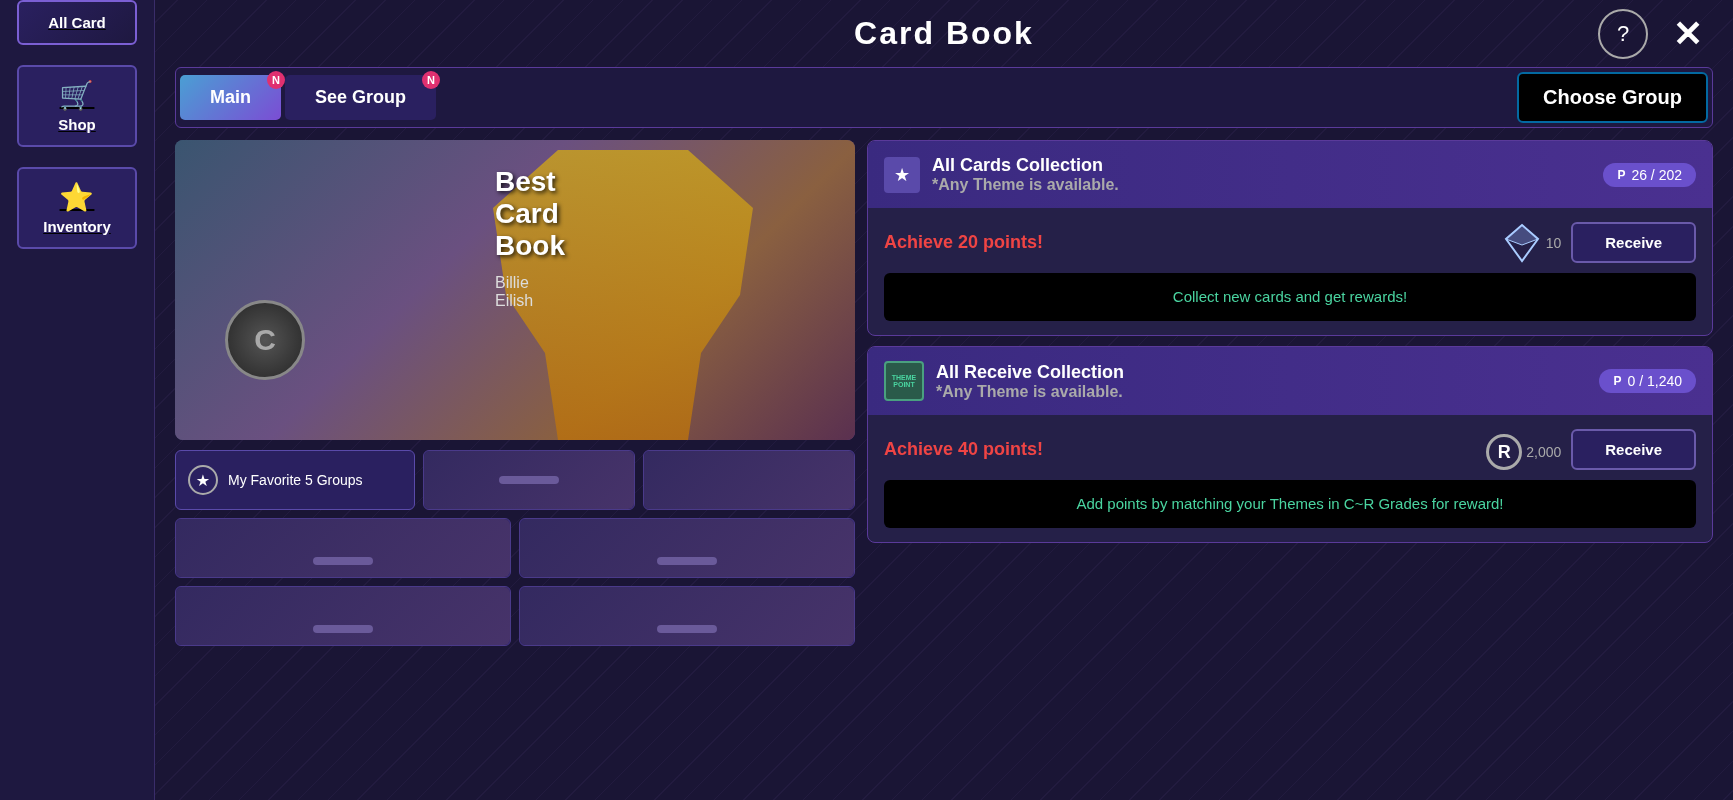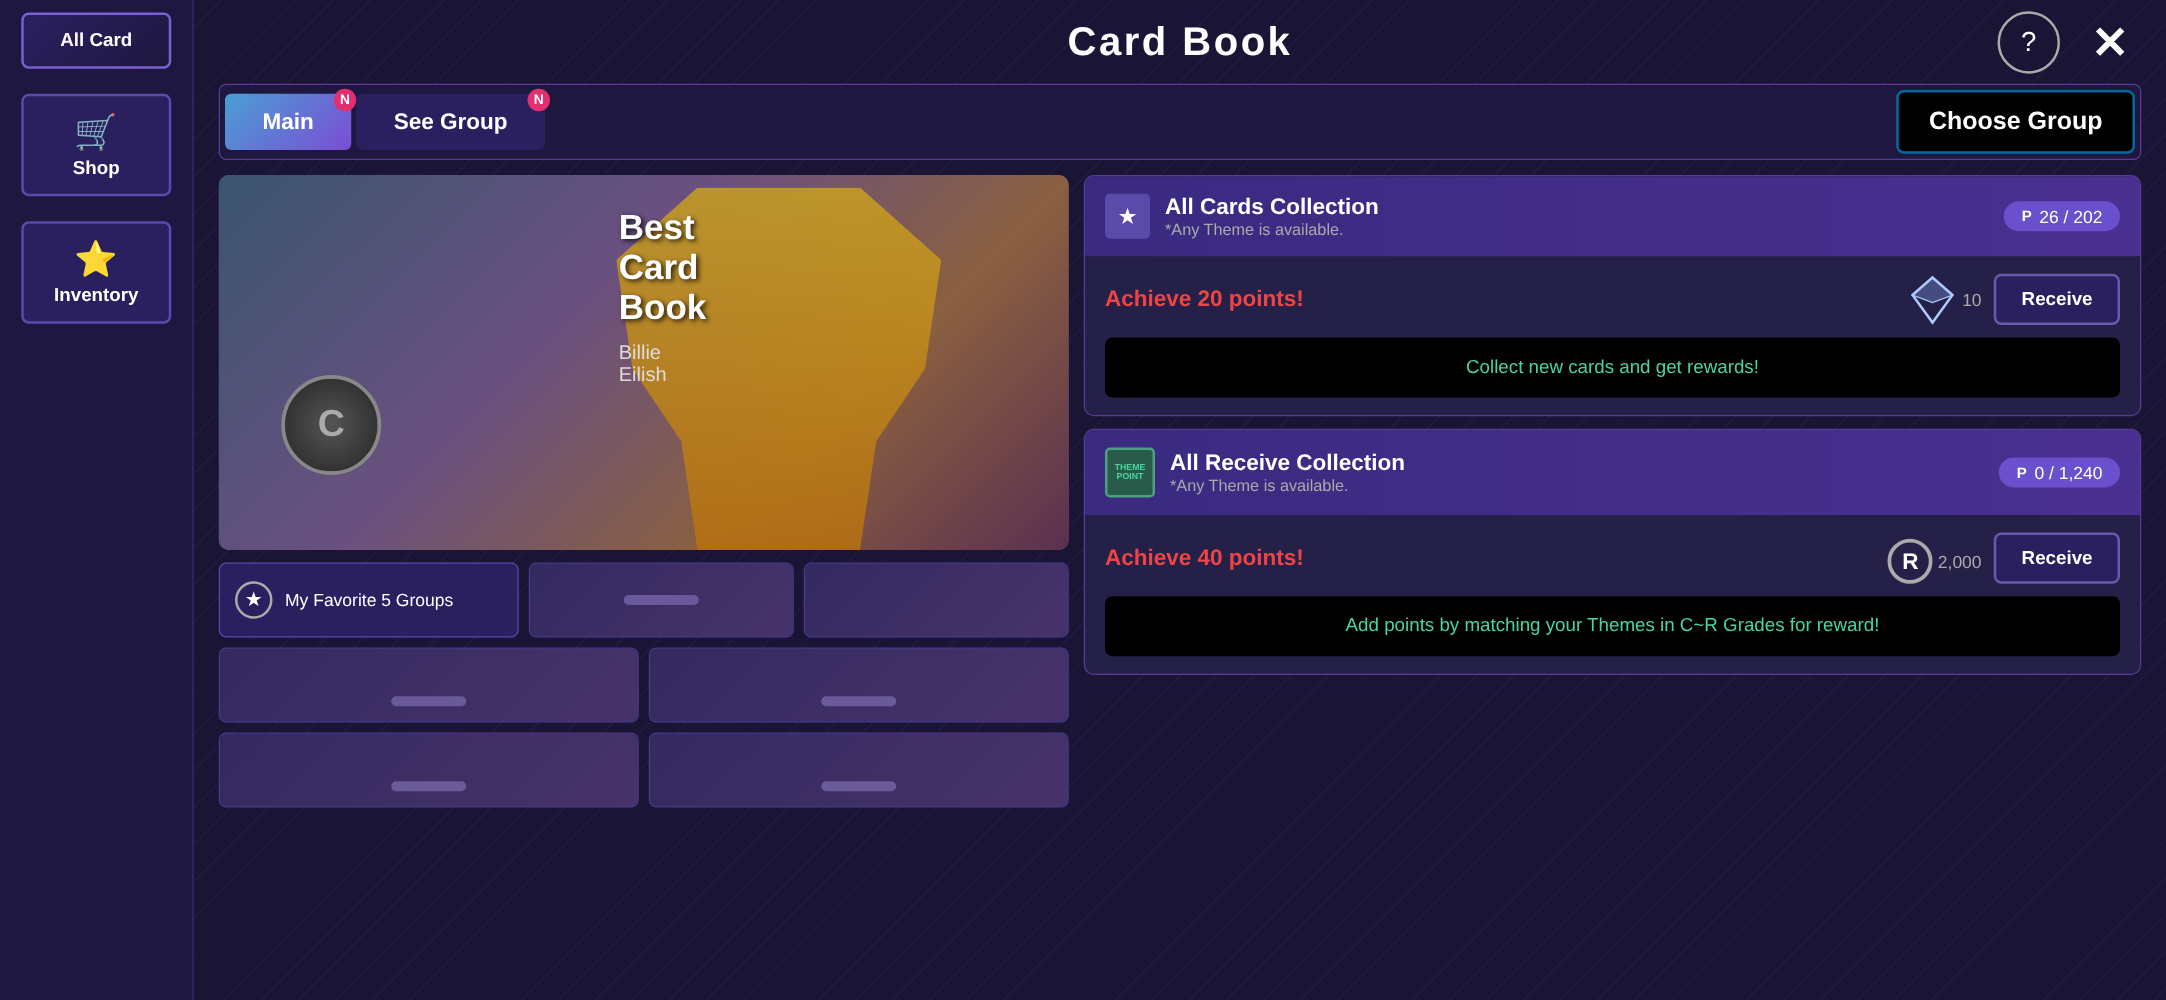--- a/index.html
+++ b/index.html
@@ -38,22 +38,22 @@
     }
 
     
     .sidebar {
       width: 155px;
       height: 100%;
       background: #1e1840;
       display: flex;
       flex-direction: column;
       align-items: center;
-      padding-top: 10px;
       border-right: 1px solid #3a2d6a;
+      text-decoration: underline;
     }
 
     .sidebar-btn {
       width: 120px;
       padding: 12px 10px;
       border: 2px solid #5a4aaa;
       border-radius: 6px;
       background: #2a2060;
       color: #fff;
       text-align: center;
@@ -372,22 +372,23 @@
       flex: 1;
     }
 
     .collection-title {
       font-size: 18px;
       font-weight: bold;
       color: #fff;
     }
 
     .collection-subtitle {
-      font-size: 13px;
+      font-size: 16px;
       color: #aaa;
+      font-weight: bold;
     }
 
     .collection-progress {
       display: flex;
       align-items: center;
       gap: 8px;
     }
 
     .progress-pill {
       background: #6a50cc;
@@ -428,21 +429,21 @@
       gap: 10px;
     }
 
     .achieve-count {
       font-size: 14px;
       color: #aaa;
       text-align: center;
     }
 
     .receive-btn {
-      padding: 10px 20px;
+      padding: 10px 32px;
       background: #2a2060;
       border: 2px solid #6a5aaa;
       border-radius: 6px;
       color: #fff;
       font-size: 15px;
       font-weight: bold;
       cursor: pointer;
     }
 
     .collection-info-row {

